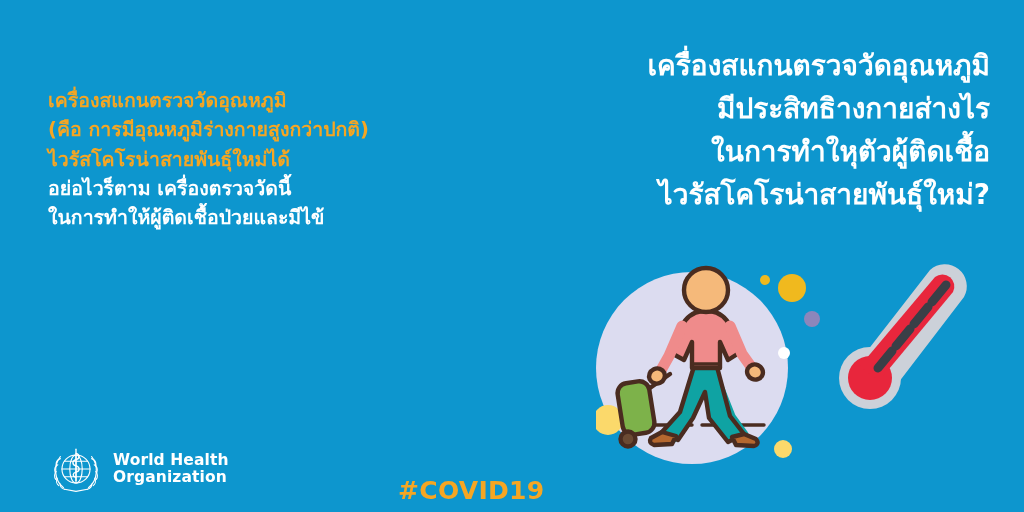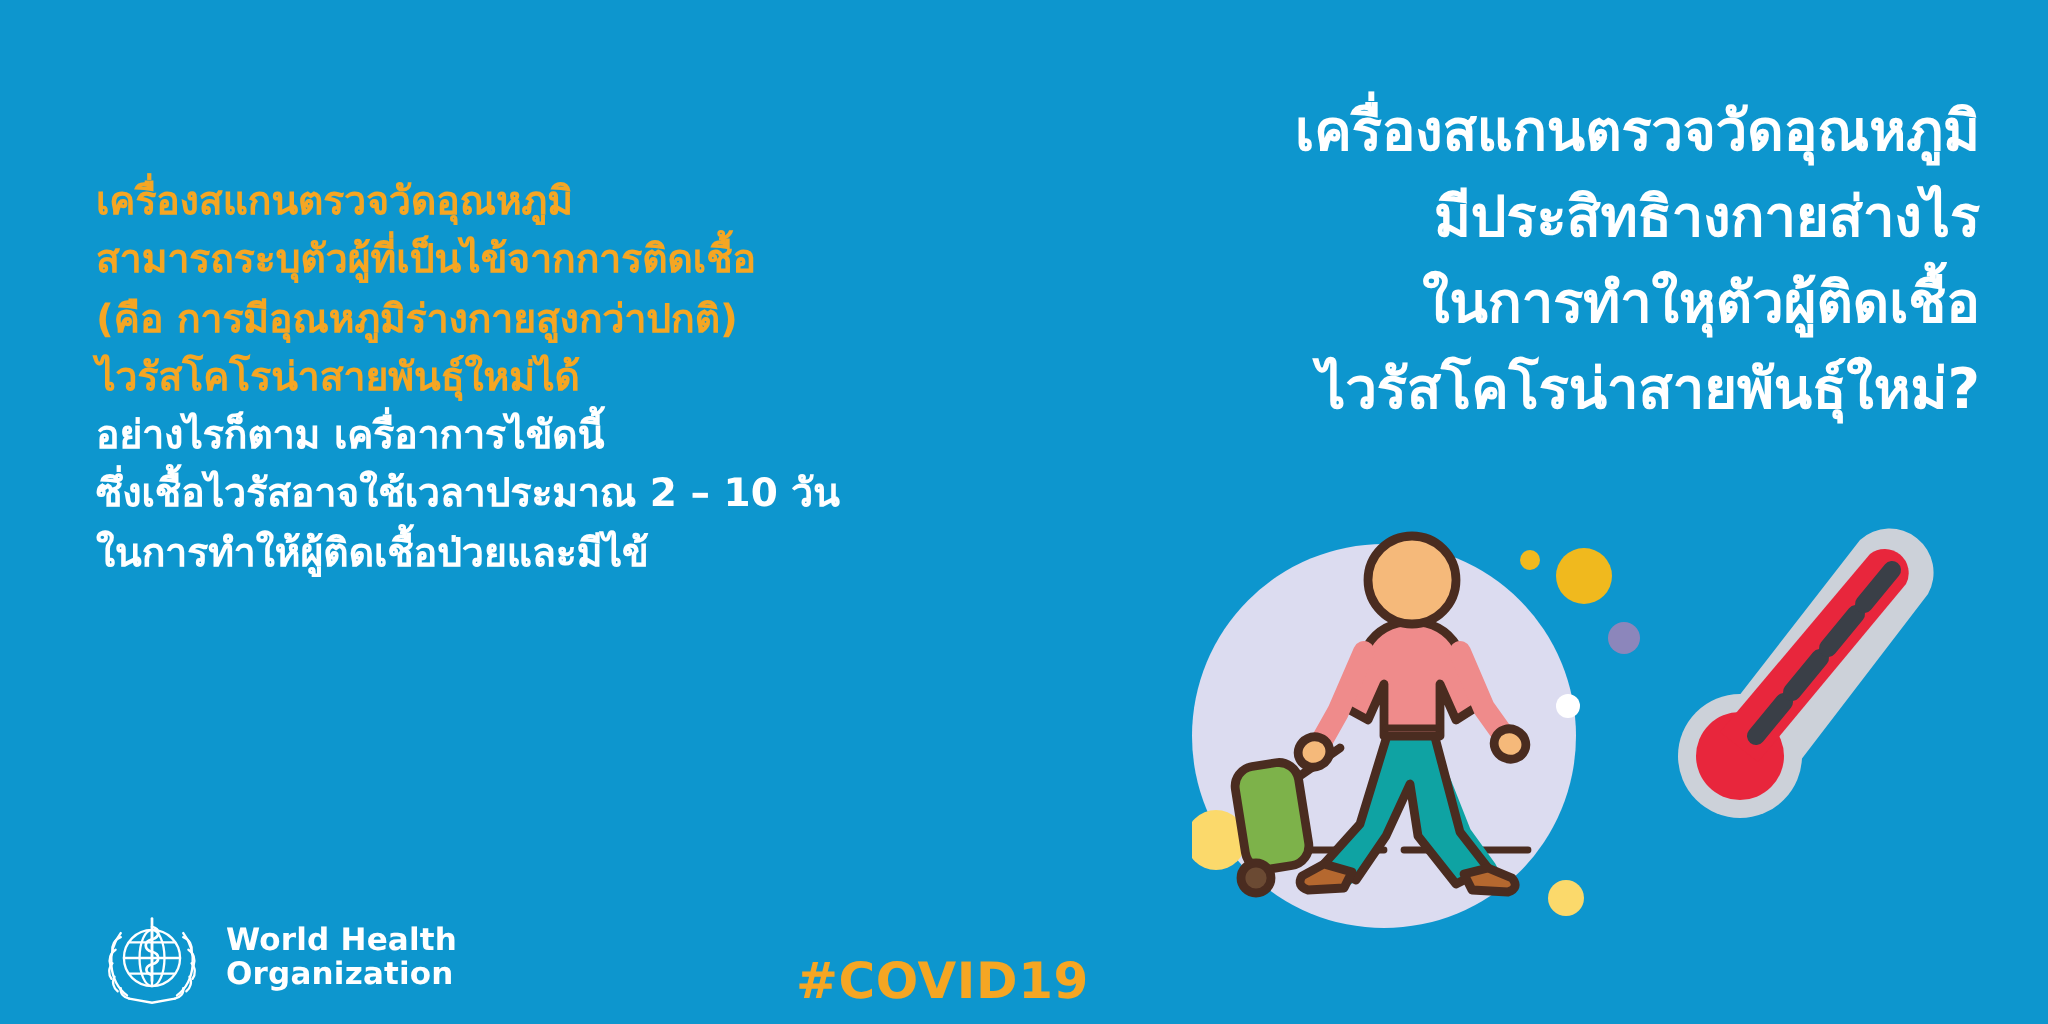--- a/index.html
+++ b/index.html
@@ -50,21 +50,20 @@
   .illustration svg { display:block; }
 
   
   .who-logo {
     position:absolute;
     left:50px;
     top:443px;
     display:flex;
     align-items:center;
     gap:11px;
-    margin-top:10px;
   }
   .who-emblem { width:52px; height:52px; flex:0 0 52px; }
   .who-wordmark {
     color:#ffffff;
     font-weight:700;
     font-size:15.5px;
     line-height:17.5px;
     letter-spacing:.1px;
   }
 
@@ -79,25 +78,23 @@
     letter-spacing:.3px;
   }
 </style>
 </head>
 <body>
 
 <div class="canvas">
 
   <div class="body-copy">
     <div class="line orange">เครื่องสแกนตรวจวัดอุณหภูมิ</div>
-    <div class="line orange">สามารถระบุตัวผู้ที่เป็นไข้จากการติดเชื้อ</div>
     <div class="line orange">(คือ  การมีอุณหภูมิร่างกายสูงกว่าปกติ)</div>
     <div class="line orange">ไวรัสโคโรน่าสายพันธุ์ใหม่ได้</div>
-    <div class="line white">อย่างไรก็ตาม เครื่อาการไขัดนี้</div>
-    <div class="line white">ซึ่งเชื้อไวรัสอาจใช้เวลาประมาณ 2 – 10 วัน</div>
+    <div class="line white">อย่อไวร็ตาม เครื่องตรวจวัดนี้</div>
     <div class="line white">ในการทำให้ผู้ติดเชื้อป่วยและมีไข้</div>
   </div>
 
   <div class="headline">
     <div class="hline">เครื่องสแกนตรวจวัดอุณหภูมิ</div>
     <div class="hline">มีประสิทธิางกายส่างไร</div>
     <div class="hline">ในการทำใหุตัวผู้ติดเชื้อ</div>
     <div class="hline">ไวรัสโคโรน่าสายพันธุ์ใหม่?</div>
   </div>
 

